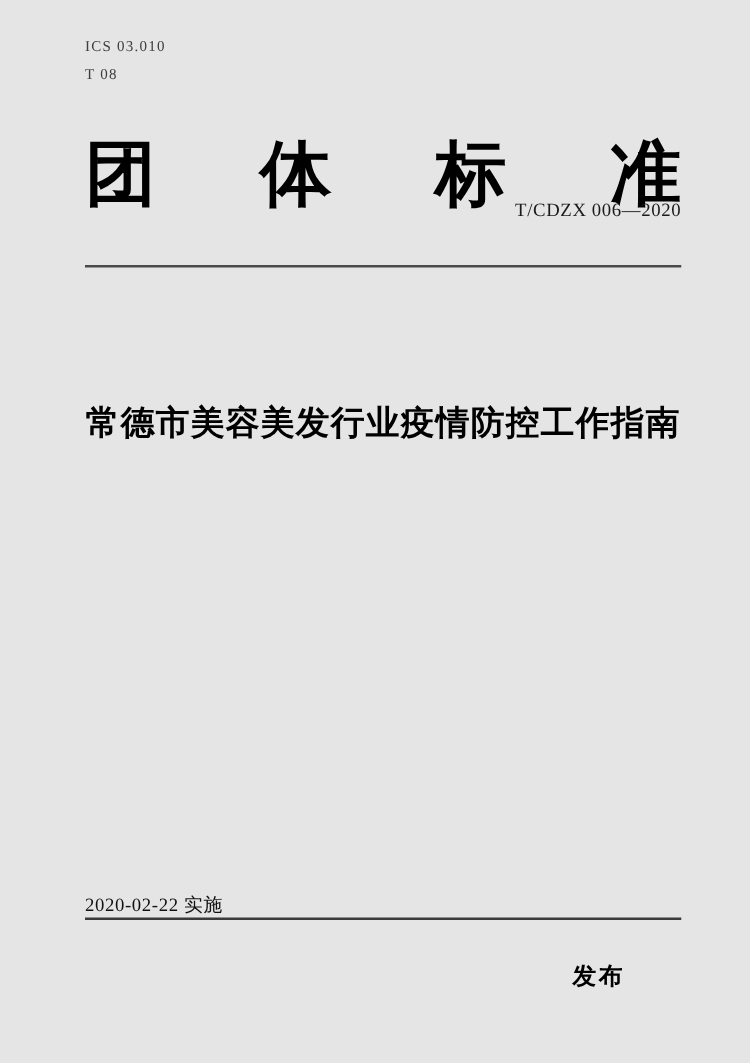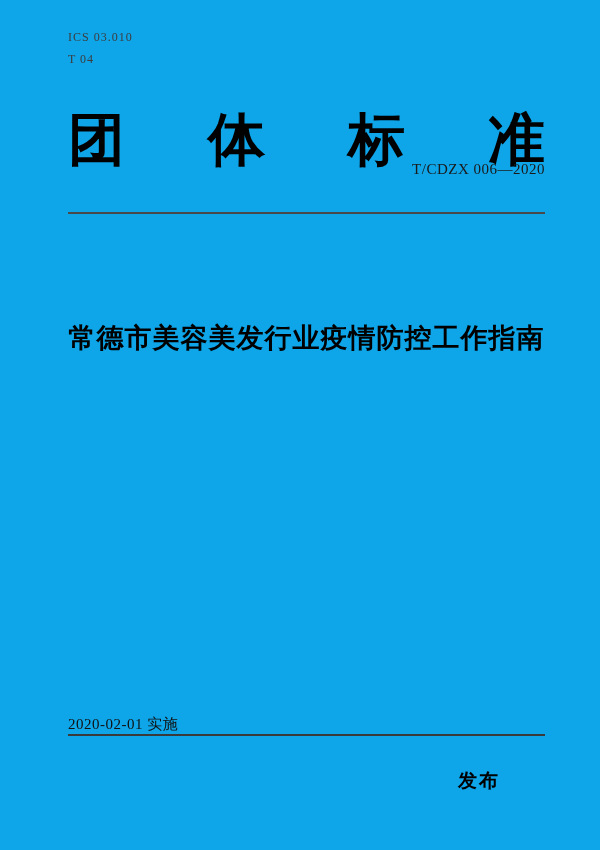--- a/index.html
+++ b/index.html
@@ -4,21 +4,21 @@
 <style>
   html, body {
     margin: 0;
     padding: 0;
     background: #ffffff;
   }
   .page {
     position: relative;
     width: 600px;
     height: 850px;
-    background: #0ea5e9;
+    background: #e5e5e5;
     overflow: hidden;
     font-family: "Liberation Serif", serif;
     color: #1a1a1a;
   }
 
   
   .ics-block {
     position: absolute;
     left: 68px;
     top: 26px;
@@ -127,38 +127,38 @@
     color: #000000;
   }
 </style>
 </head>
 <body>
 
 <div class="page">
 
   <div class="ics-block">
     <div>ICS 03.010</div>
-    <div>T 04</div>
+    <div>T 08</div>
   </div>
 
   <div class="std-type">
     <span>团</span>
     <span>体</span>
     <span>标</span>
     <span>准</span>
   </div>
 
   <div class="std-number">T/CDZX 006—2020</div>
 
   <div class="rule rule-top"></div>
 
   <div class="doc-title">常德市美容美发行业疫情防控工作指南</div>
 
   <div class="dates-row">
-    <span>2020-02-01 实施</span>
+    <span>2020-02-22 实施</span>
   </div>
 
   <div class="rule rule-bottom"></div>
 
   <div class="publishers">
   </div>
 
   <div class="publish-label">发布</div>
 
 </div>

